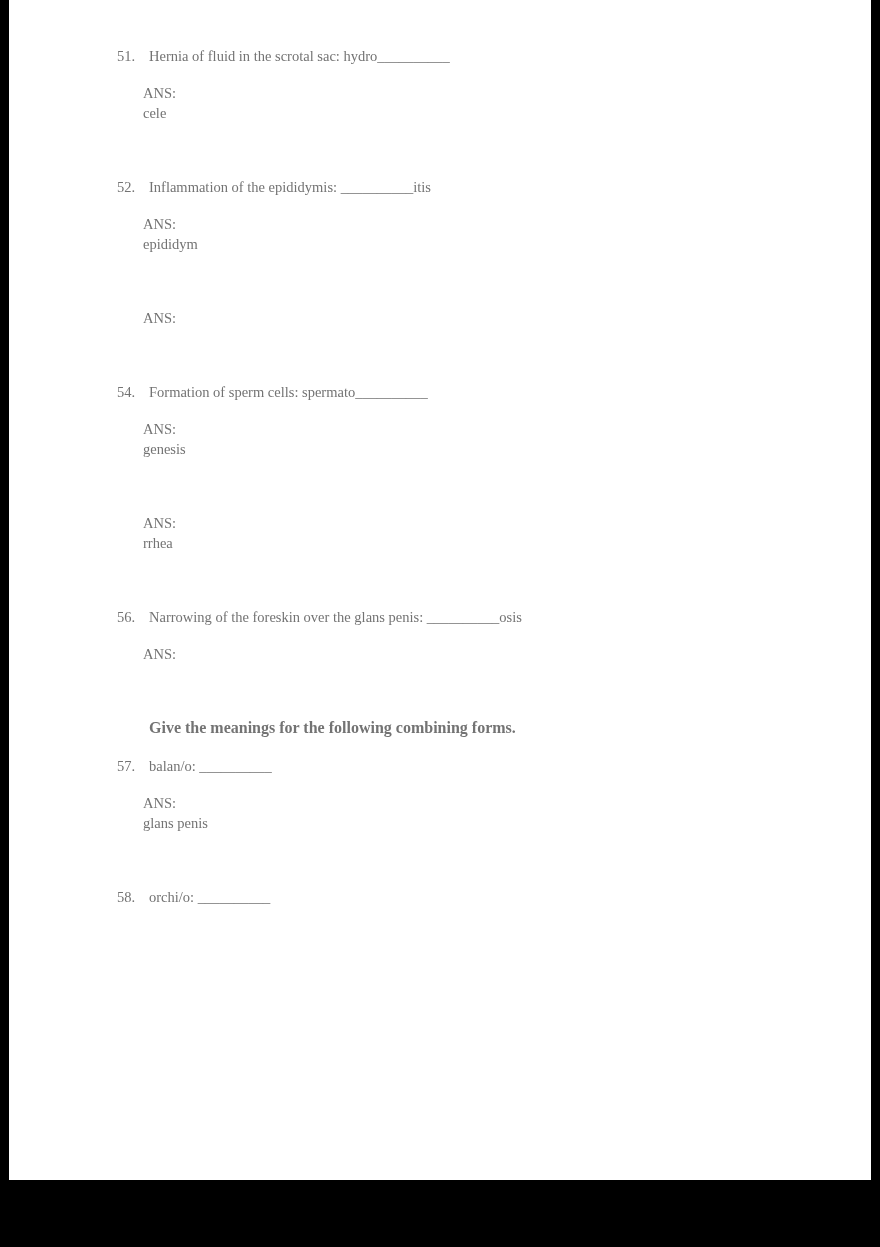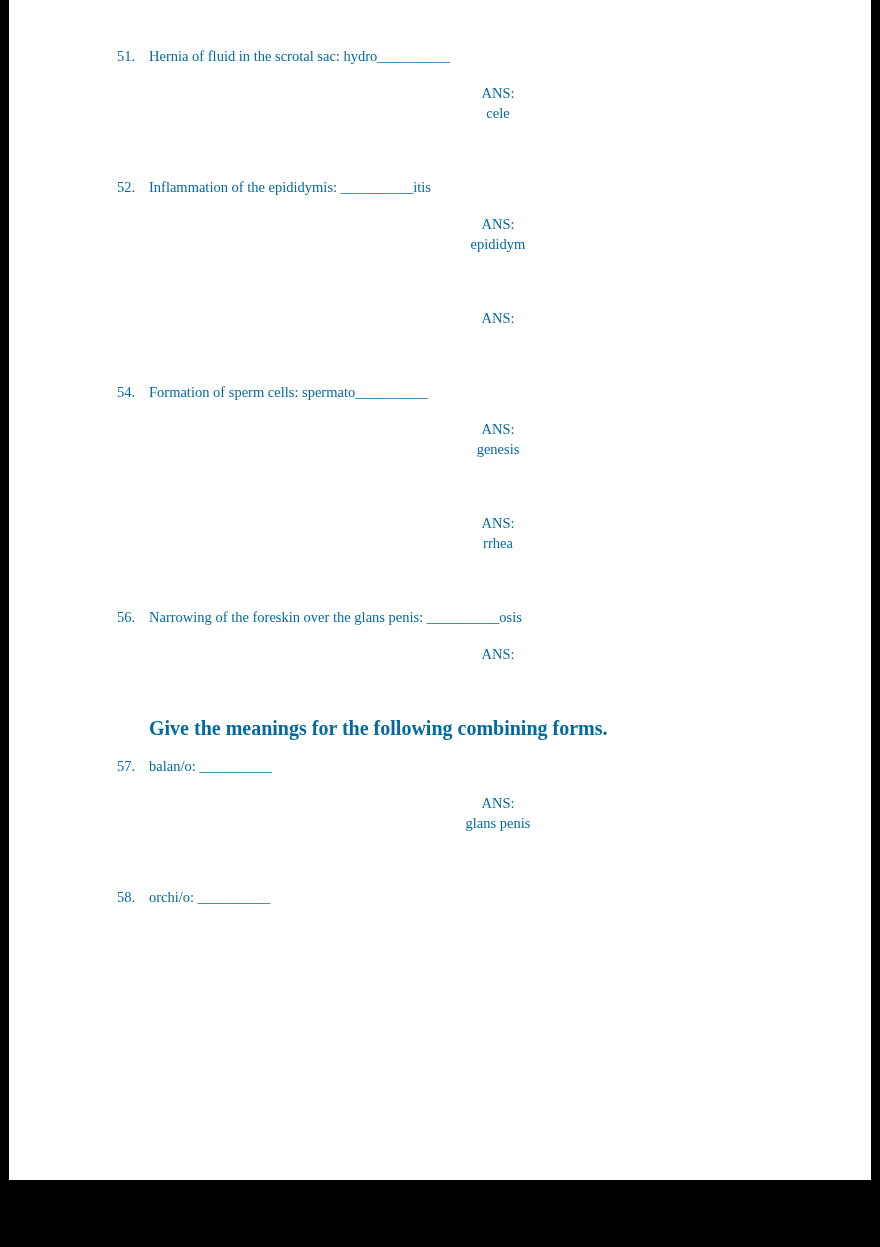--- a/index.html
+++ b/index.html
@@ -12,21 +12,21 @@
     overflow: hidden;
     font-family: "Liberation Serif", serif;
   }
   .page {
     position: absolute;
     top: 0;
     left: 9px;
     right: 9px;
     bottom: 67px;
     background: #ffffff;
-    color: #0369a1;
+    color: #737373;
     padding: 46px 40px 0 108px;
     font-size: 14.5px;
     line-height: 20px;
     overflow: hidden;
   }
   .item {
     margin-bottom: 54px;
   }
   .q-row {
     display: flex;
@@ -35,30 +35,29 @@
   .q-num {
     flex: 0 0 32px;
     width: 32px;
   }
   .q-text {
     flex: 1 1 auto;
     white-space: pre-wrap;
   }
   .ans-block {
     margin-top: 17px;
-    margin-left: 48px;
-    text-align: center;
+    margin-left: 26px;
   }
   .ans-label, .answer-text {
     line-height: 20px;
   }
   .section-heading {
     font-weight: bold;
     margin: 0 0 18px 32px;
-    font-size: 20px;
+    font-size: 16px;
     line-height: 20px;
   }
 </style>
 </head>
 <body>
 
 <div class="page">
   <div id="content">
       <div class="item">
         <div class="q-row">

